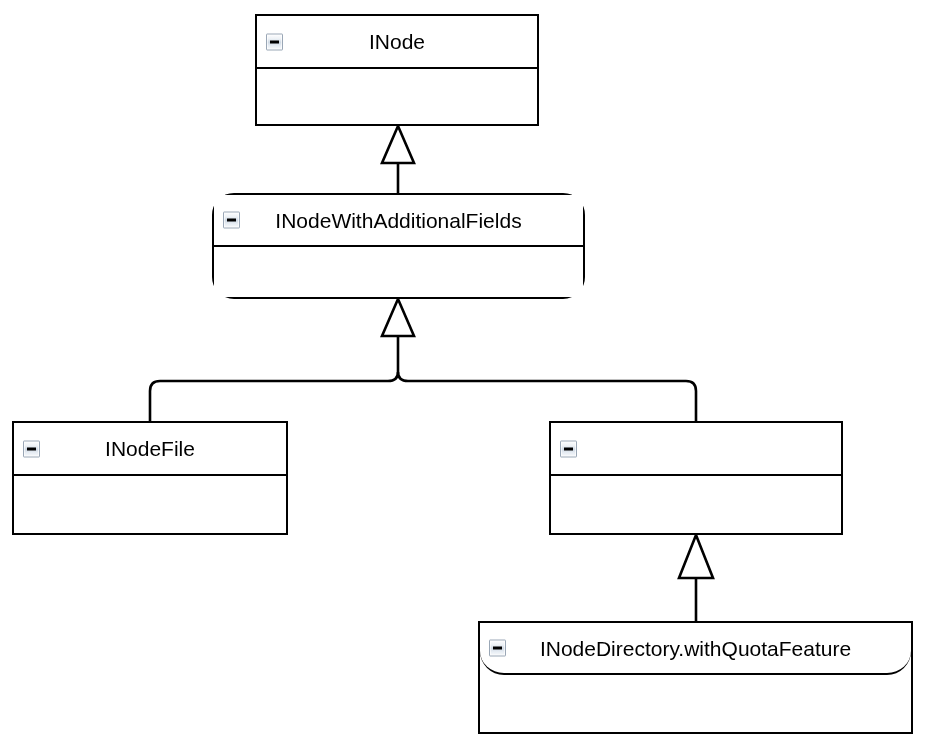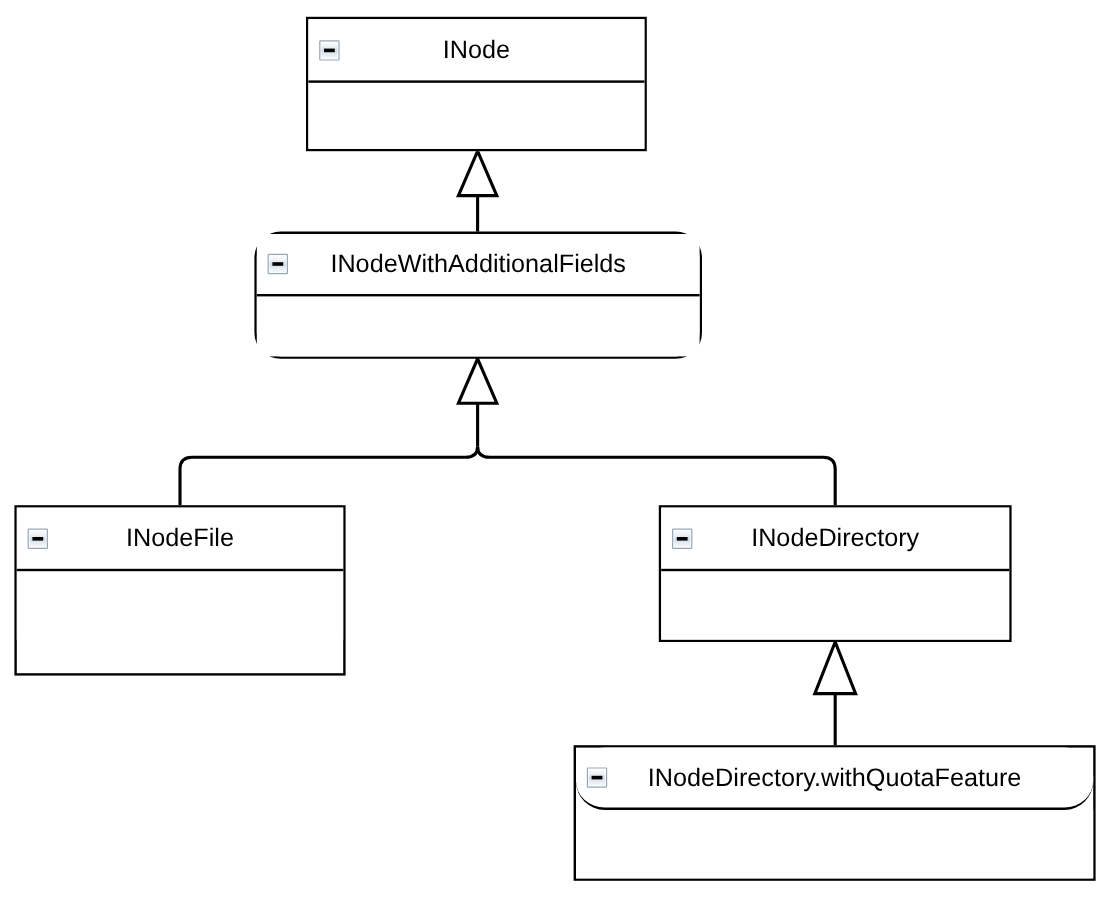--- a/index.html
+++ b/index.html
@@ -122,36 +122,35 @@
   <div class="uml-class" style="left:212px; top:193px; width:373px; height:106px;border-radius:22px;">
     <div class="uml-header" style="height:52px;">
       <span class="collapse-icon">
         <span class="bar"></span>
       </span>
       <span class="uml-title">INodeWithAdditionalFields</span>
     </div>
     <div class="uml-body" style="height:50px;"></div>
   </div>
 
-  <div class="uml-class" style="left:12px; top:421px; width:276px; height:142px;">
+  <div class="uml-class" style="left:12px; top:421px; width:276px; height:114px;">
     <div class="uml-header" style="height:53px;">
       <span class="collapse-icon">
         <span class="bar"></span>
       </span>
       <span class="uml-title">INodeFile</span>
     </div>
     <div class="uml-body" style="height:57px;"></div>
   </div>
 
   <div class="uml-class" style="left:549px; top:421px; width:294px; height:114px;">
     <div class="uml-header" style="height:53px;">
       <span class="collapse-icon">
         <span class="bar"></span>
       </span>
-      <span class="uml-title">INodeDirectory</span>
     </div>
     <div class="uml-body" style="height:57px;"></div>
   </div>
 
   <div class="uml-class" style="left:478px; top:621px; width:435px; height:113px;">
     <div class="uml-header" style="height:52px;border-radius:24px;">
       <span class="collapse-icon">
         <span class="bar"></span>
       </span>
       <span class="uml-title">INodeDirectory.withQuotaFeature</span>

